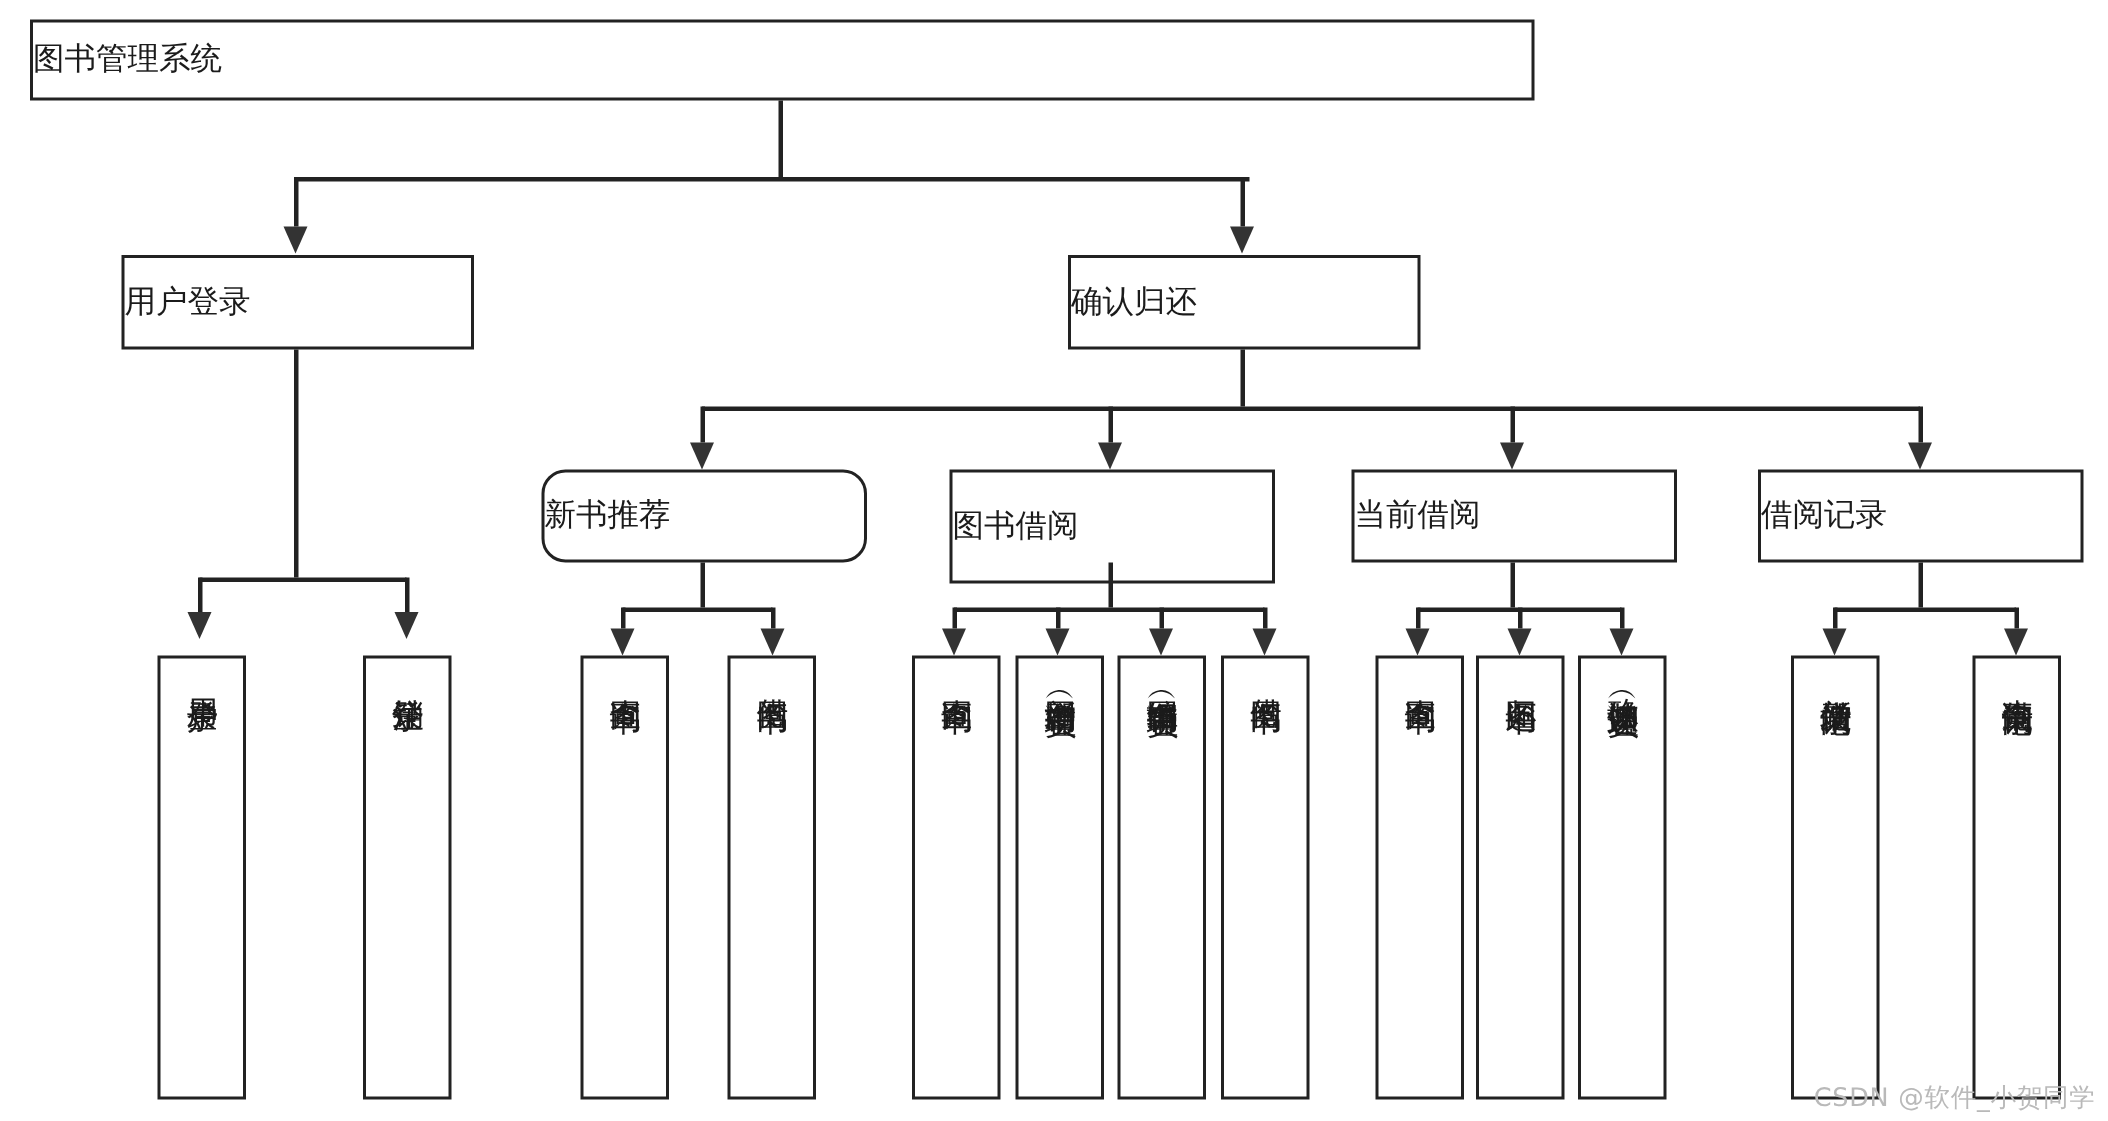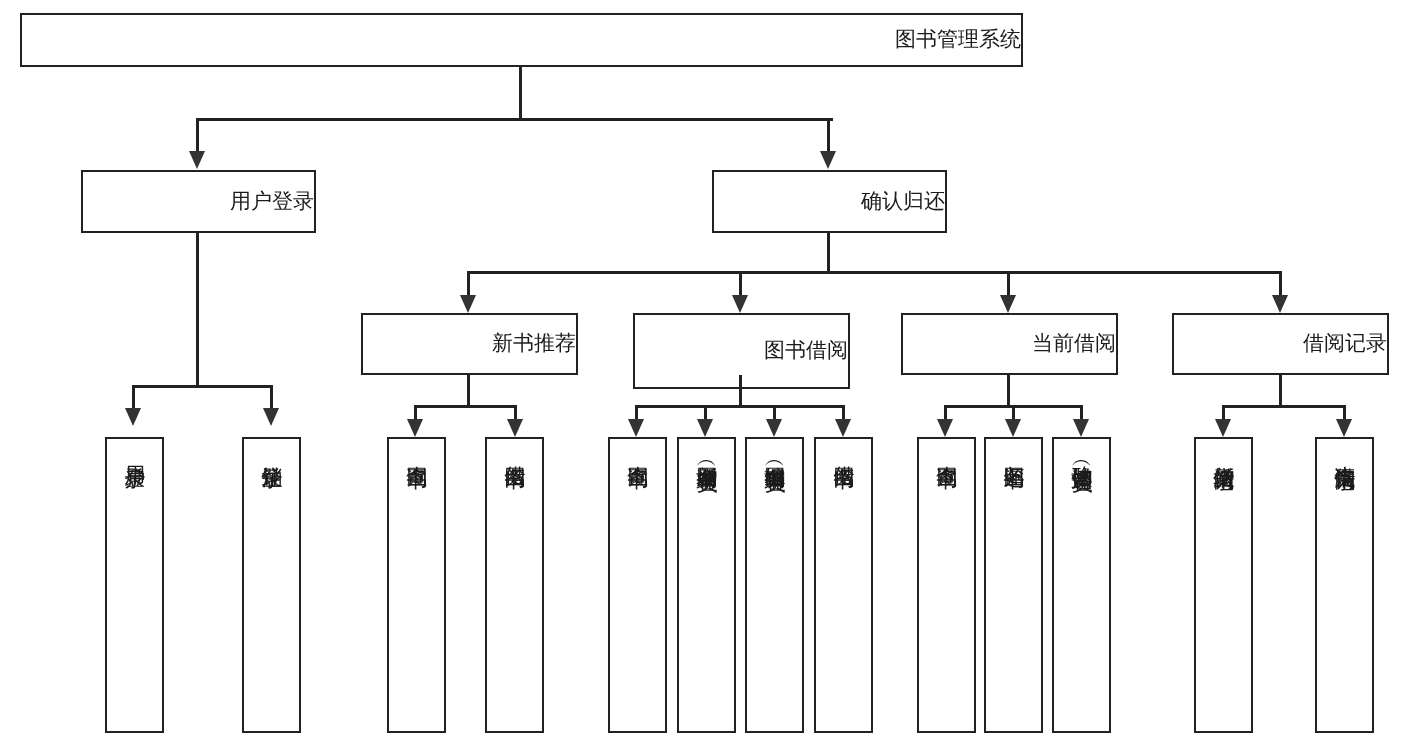--- a/index.html
+++ b/index.html
@@ -15,21 +15,21 @@
     font-family: "DejaVu Sans", "Liberation Sans", sans-serif;
     overflow: hidden;
   }
   .node {
     position: absolute;
     box-sizing: border-box;
     border: 2px solid #222222;
     background: #ffffff;
     display: flex;
     align-items: center;
-    justify-content: flex-end;
+    justify-content: flex-start;
     color: #1b1b1b;
   }
   .node.h {
     font-size: 21px;
     line-height: 1.2;
   }
   .node.v {
     align-items: flex-start;
     justify-content: center;
     padding-top: 10px;
@@ -76,21 +76,21 @@
     <span>图书管理系统</span>
   </div>
 
   <div class="node h" id="node-l2-0" style="left: 81px; top: 170px; width: 235px; height: 63px;">
     <span>用户登录</span>
   </div>
   <div class="node h" id="node-l2-1" style="left: 712px; top: 170px; width: 235px; height: 63px;">
     <span>确认归还</span>
   </div>
 
-  <div class="node h" id="node-l3-0" style="left: 361px; top: 313px; width: 217px; height: 62px;">
+  <div class="node h" id="node-l3-0" style="left: 361px; top: 313px; width: 217px; height: 62px; border-radius: 16px;">
     <span>新书推荐</span>
   </div>
   <div class="node h" id="node-l3-1" style="left: 633px; top: 313px; width: 217px; height: 76px;">
     <span>图书借阅</span>
   </div>
   <div class="node h" id="node-l3-2" style="left: 901px; top: 313px; width: 217px; height: 62px;">
     <span>当前借阅</span>
   </div>
   <div class="node h" id="node-l3-3" style="left: 1172px; top: 313px; width: 217px; height: 62px;">
     <span>借阅记录</span>
@@ -184,13 +184,14 @@
       <div class="edge v" style="left: 1080px; top: 405px; height: 14px;"></div>
       <div class="arrow" style="left: 1073px; top: 419px;"></div>
       <div class="edge v" style="left: 1279px; top: 375px; height: 30px;"></div>
       <div class="edge h" style="left: 1223px; top: 405px; width: 121px;"></div>
       <div class="edge v" style="left: 1222px; top: 405px; height: 14px;"></div>
       <div class="arrow" style="left: 1215px; top: 419px;"></div>
       <div class="edge v" style="left: 1343px; top: 405px; height: 14px;"></div>
       <div class="arrow" style="left: 1336px; top: 419px;"></div>
     </div>
 
+  <div id="watermark">CSDN @软件_小贺同学</div>
 </div>
 
 </body></html>

